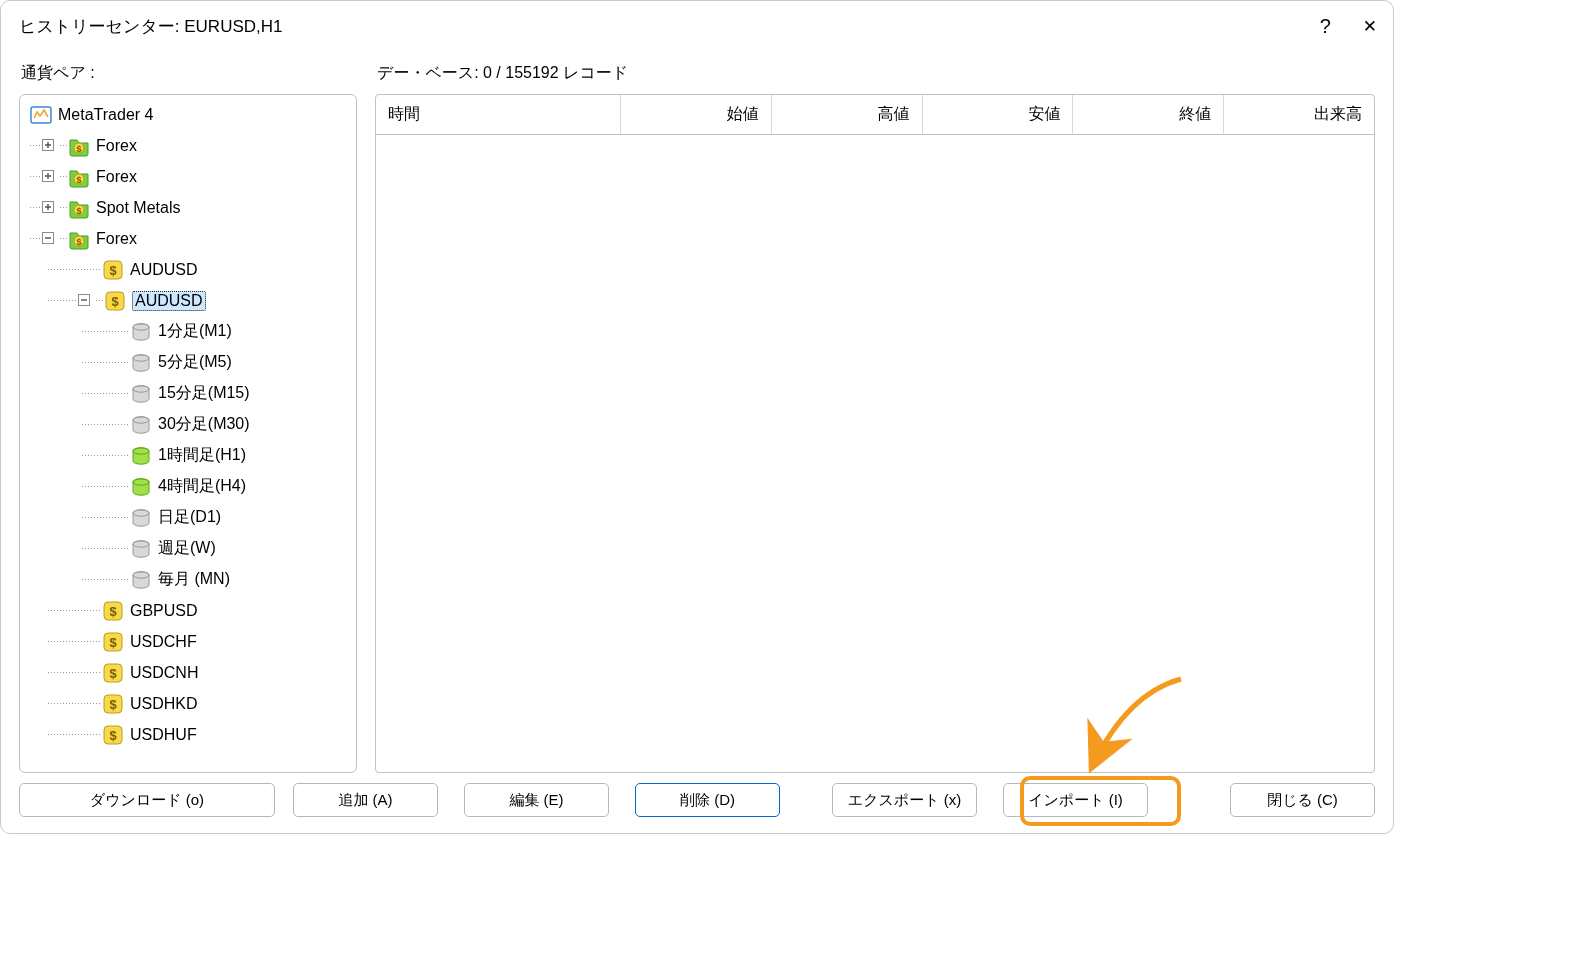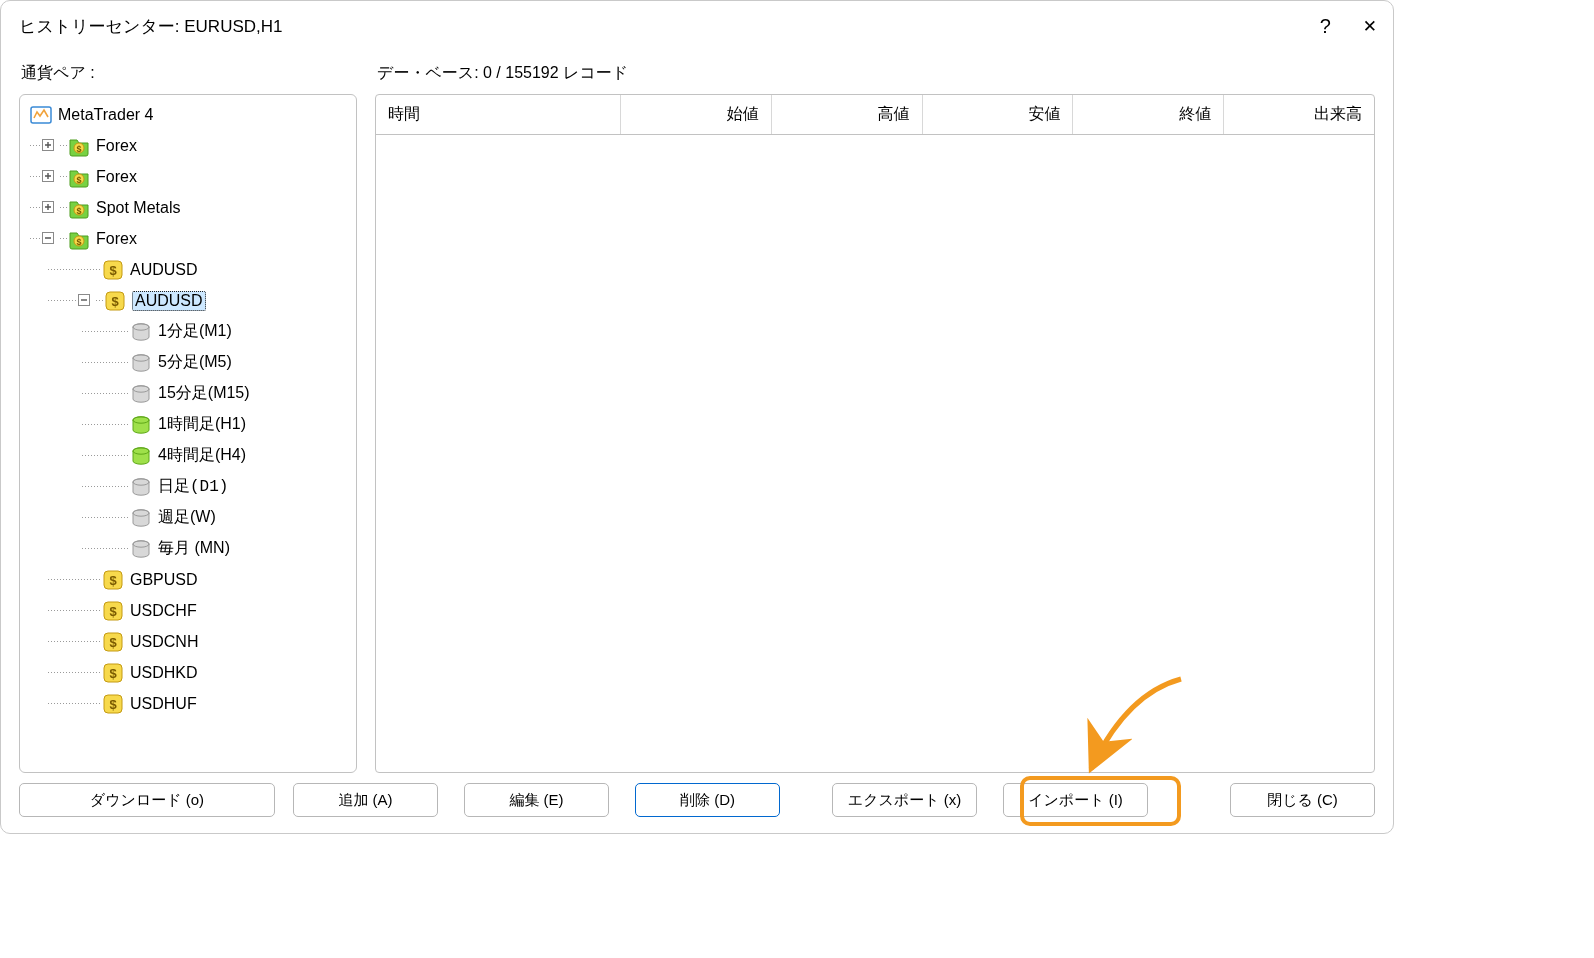--- a/index.html
+++ b/index.html
@@ -367,20 +367,39 @@
                   <svg width="30" height="31">
                     <line x1="0" y1="15.5" x2="30" y2="15.5" stroke="#9a9a9a" stroke-dasharray="1 2"></line>
                   </svg>
                 </span>
                 <span class="conn">
                   <svg width="18" height="31">
                     <line x1="0" y1="15.5" x2="18" y2="15.5" stroke="#9a9a9a" stroke-dasharray="1 2"></line>
                   </svg>
                 </span>
                 <span class="icon"><svg width="22" height="22">
+                    <ellipse cx="11" cy="6" rx="8" ry="3.2" fill="#d8d8d8" stroke="#9a9a9a"></ellipse>
+                    <path d="M3 6 v10 a8 3.2 0 0 0 16 0 v-10" fill="#d8d8d8" stroke="#9a9a9a"></path>
+                    <ellipse cx="11" cy="6" rx="8" ry="3.2" fill="none" stroke="#9a9a9a"></ellipse>
+                  </svg></span>
+                <span class="lbl">30分足(M30)</span>
+              </div>
+              <div class="node" style="padding-left: 4px;">
+                <span class="conn" style="width:48px;"></span>
+                <span class="conn" style="width:34px; display:flex; justify-content:flex-end;">
+                  <svg width="30" height="31">
+                    <line x1="0" y1="15.5" x2="30" y2="15.5" stroke="#9a9a9a" stroke-dasharray="1 2"></line>
+                  </svg>
+                </span>
+                <span class="conn">
+                  <svg width="18" height="31">
+                    <line x1="0" y1="15.5" x2="18" y2="15.5" stroke="#9a9a9a" stroke-dasharray="1 2"></line>
+                  </svg>
+                </span>
+                <span class="icon"><svg width="22" height="22">
                     <ellipse cx="11" cy="6" rx="8" ry="3.2" fill="#9fe04a" stroke="#5ea818"></ellipse>
                     <path d="M3 6 v10 a8 3.2 0 0 0 16 0 v-10" fill="#9fe04a" stroke="#5ea818"></path>
                     <ellipse cx="11" cy="6" rx="8" ry="3.2" fill="none" stroke="#5ea818"></ellipse>
                   </svg></span>
                 <span class="lbl">1時間足(H1)</span>
               </div>
               <div class="node" style="padding-left: 4px;">
                 <span class="conn" style="width:48px;"></span>
                 <span class="conn" style="width:34px; display:flex; justify-content:flex-end;">
                   <svg width="30" height="31">
@@ -392,21 +411,21 @@
                     <line x1="0" y1="15.5" x2="18" y2="15.5" stroke="#9a9a9a" stroke-dasharray="1 2"></line>
                   </svg>
                 </span>
                 <span class="icon"><svg width="22" height="22">
                     <ellipse cx="11" cy="6" rx="8" ry="3.2" fill="#9fe04a" stroke="#5ea818"></ellipse>
                     <path d="M3 6 v10 a8 3.2 0 0 0 16 0 v-10" fill="#9fe04a" stroke="#5ea818"></path>
                     <ellipse cx="11" cy="6" rx="8" ry="3.2" fill="none" stroke="#5ea818"></ellipse>
                   </svg></span>
                 <span class="lbl">4時間足(H4)</span>
               </div>
-              <div class="node" style="padding-left: 4px; font-family: Liberation Mono, monospace;">
+              <div class="node" style="padding-left: 4px;">
                 <span class="conn" style="width:48px;"></span>
                 <span class="conn" style="width:34px; display:flex; justify-content:flex-end;">
                   <svg width="30" height="31">
                     <line x1="0" y1="15.5" x2="30" y2="15.5" stroke="#9a9a9a" stroke-dasharray="1 2"></line>
                   </svg>
                 </span>
                 <span class="conn">
                   <svg width="18" height="31">
                     <line x1="0" y1="15.5" x2="18" y2="15.5" stroke="#9a9a9a" stroke-dasharray="1 2"></line>
                   </svg>

